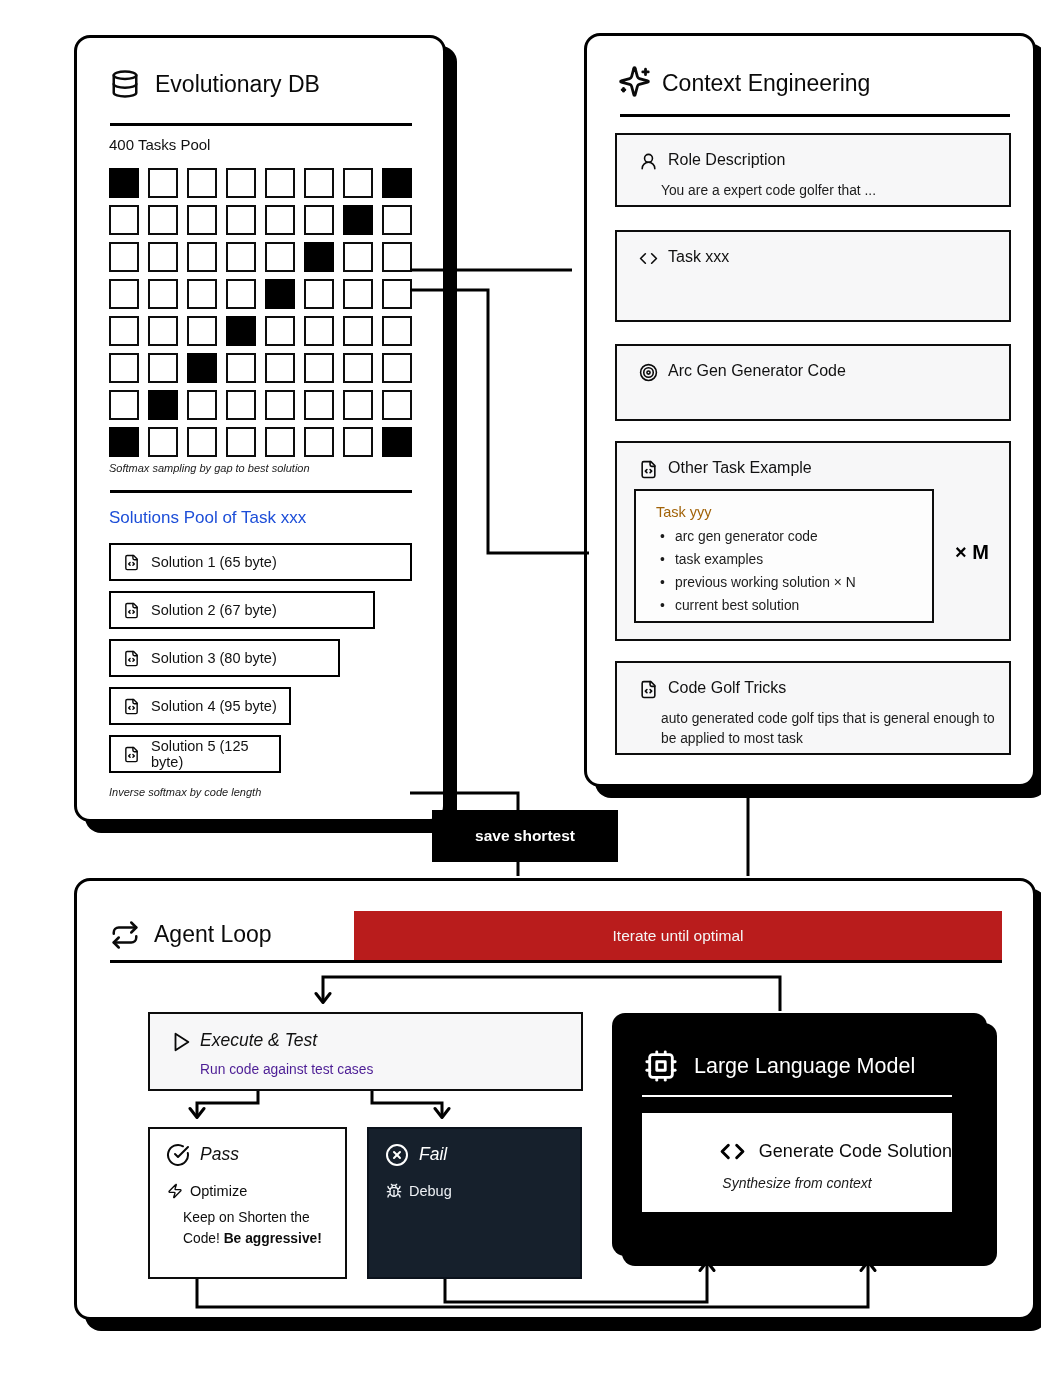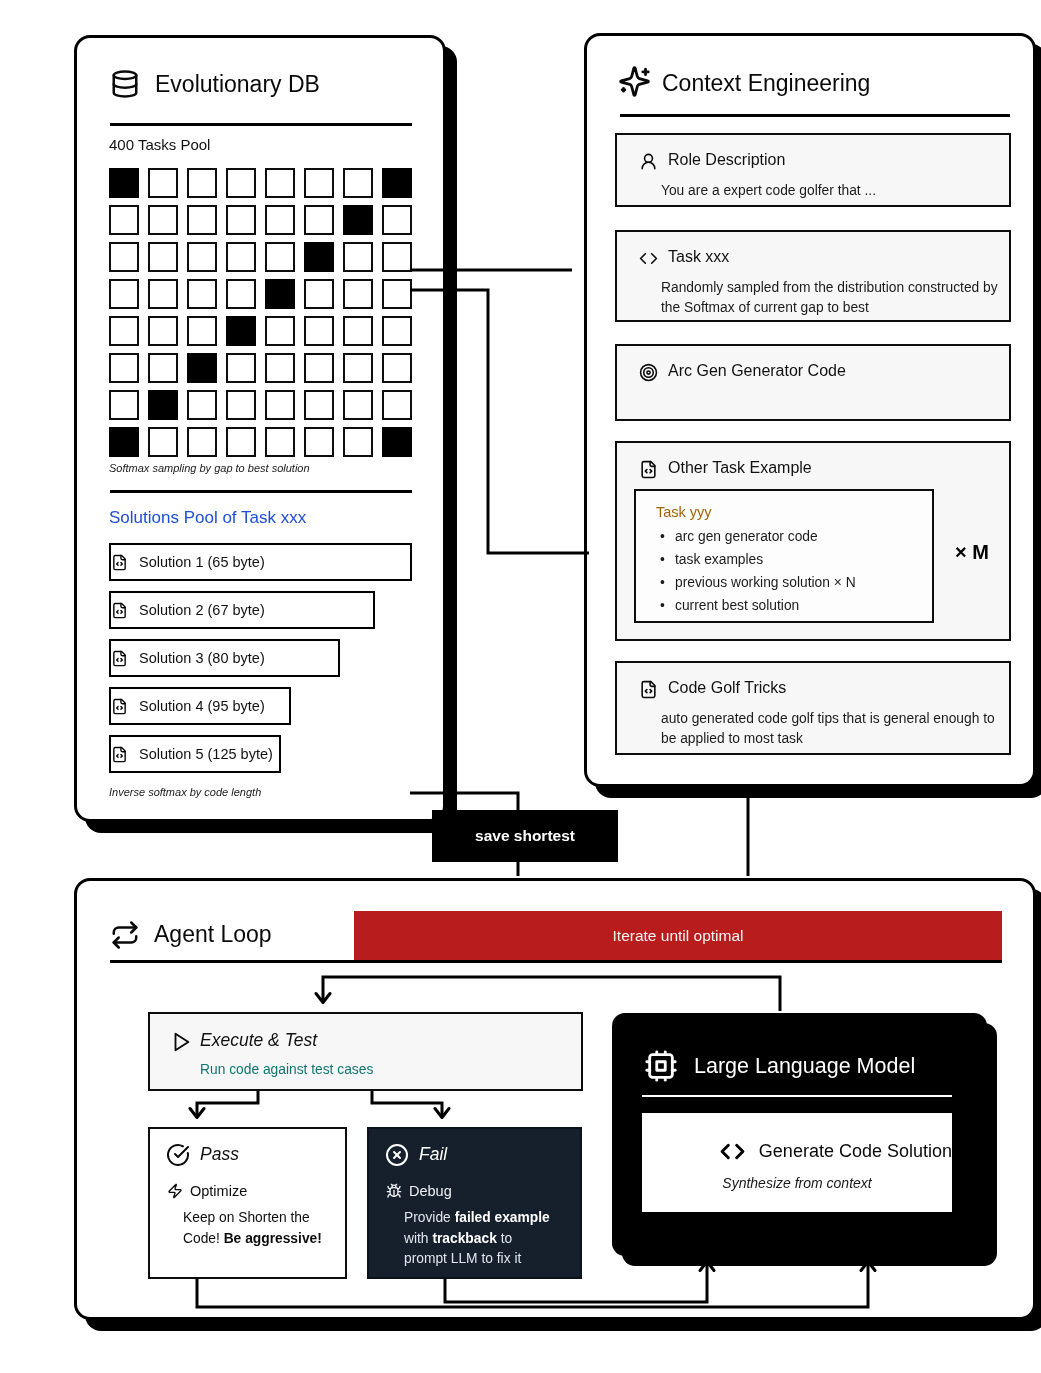--- a/index.html
+++ b/index.html
@@ -19,21 +19,21 @@
   .sec-title{position:absolute;font-size:17px;color:#1d4ed8;white-space:nowrap;}
 
   
   #tasks-grid{position:absolute;left:32px;top:130px;display:grid;
     grid-template-columns:repeat(8,30px);grid-auto-rows:30px;column-gap:9px;row-gap:7px;}
   .gcell{width:30px;height:30px;border:2.5px solid #0d0d0d;background:#fff;}
   .gcell.fill{background:#000;border-color:#000;}
 
   
   .sol{position:absolute;left:32px;height:38px;border:2.5px solid #000;background:#fff;
-       display:flex;align-items:center;gap:11px;font-size:14.5px;color:#111;}
+       display:flex;align-items:center;gap:11px;padding-left:12px;font-size:14.5px;color:#111;}
   .sol .sic{width:17px;height:17px;color:#0a0a0a;flex:0 0 auto;}
   .sol .sic svg{display:block;width:100%;height:100%;}
 
   
   .card{position:absolute;left:28px;width:396px;background:#f7f7f8;border:2.5px solid #0d0d0d;}
   .card .cic{position:absolute;left:22px;top:17px;width:19px;height:19px;}
   .card .ctitle{position:absolute;left:51px;top:16px;font-size:16px;color:#111;white-space:nowrap;}
   .card .cdesc{position:absolute;left:44px;top:46px;width:342px;font-size:13.8px;
                line-height:1.48;color:#1c1c1c;}
   #nested-task{position:absolute;left:17px;top:46px;width:300px;height:134px;background:#fdfdfd;
@@ -44,21 +44,21 @@
   #nested-task li::before{content:"•";position:absolute;left:2px;}
   .multiplier{position:absolute;left:338px;top:98px;font-size:20px;font-weight:bold;color:#000;white-space:nowrap;}
 
   
   .badge{position:absolute;background:#000;color:#fff;font-weight:bold;font-size:15.5px;
          display:flex;align-items:center;justify-content:center;z-index:3;}
 
   
   .flowbox{position:absolute;border:2.5px solid #0d0d0d;z-index:2;}
   .fb-title{position:absolute;font-size:17.5px;color:#111;white-space:nowrap;font-style:italic;}
-  .fb-desc{position:absolute;font-size:13.8px;color:#0f766e;}
+  .fb-desc{position:absolute;font-size:13.8px;color:#4c1d95;}
   .subrow-label{position:absolute;font-size:14.5px;white-space:nowrap;}
   .rich{position:absolute;font-size:13.8px;line-height:1.5;}
   .rich .b{font-weight:bold;}
 
   #fail-box{background:#16202c;color:#eef1f5;border-color:#0b121c;}
   #fail-box .fb-title{color:#fff;}
   #fail-box .rich{color:#dfe5ec;}
   #fail-box .rich .b{color:#fff;}
 
   #llm-box{position:absolute;background:#000;border-radius:13px;z-index:2;
@@ -254,21 +254,20 @@
     </div>
 
     <div class="card" style="top:194px;height:92px;">
       <span class="ic cic">
           <svg viewBox="0 0 24 24" fill="none" stroke="currentColor" stroke-width="2" stroke-linecap="round" stroke-linejoin="round">
             <polyline points="16 18 22 12 16 6"></polyline>
             <polyline points="8 6 2 12 8 18"></polyline>
           </svg>
         </span>
       <div class="ctitle">Task xxx</div>
-      <div class="cdesc">Randomly sampled from the distribution constructed by the Softmax of current gap to best</div>
     </div>
 
     <div class="card" style="top:308px;height:77px;">
       <span class="ic cic">
           <svg viewBox="0 0 24 24" fill="none" stroke="currentColor" stroke-width="2" stroke-linecap="round" stroke-linejoin="round">
             <circle cx="12" cy="12" r="10"></circle>
             <circle cx="12" cy="12" r="6"></circle>
             <circle cx="12" cy="12" r="2"></circle>
           </svg>
         </span>
@@ -372,25 +371,20 @@
             <path d="M12 20v-9"></path>
             <path d="M6.53 9C4.6 8.8 3 7.1 3 5"></path>
             <path d="M6 13H2"></path>
             <path d="M3 21c0-2.1 1.7-3.9 3.8-4"></path>
             <path d="M20.97 5c0 2.1-1.6 3.8-3.5 4"></path>
             <path d="M22 13h-4"></path>
             <path d="M17.2 17c2.1.1 3.8 1.9 3.8 4"></path>
           </svg>
         </span>
       <div class="subrow-label" style="left:40px;top:54px;">Debug</div>
-      <div class="rich" style="left:35px;top:79px;width:170px;">
-          <div><span>Provide </span><span class="b">failed example</span></div>
-          <div><span>with </span><span class="b">trackback</span><span> to</span></div>
-          <div><span>prompt LLM to fix it</span></div>
-        </div>
     </div>
 
     <div id="llm-box" style="left:535px;top:132px;width:375px;height:243px;">
       <span class="ic" style="left:32px;top:36px;width:34px;height:34px;color:#fff;">
           <svg viewBox="0 0 24 24" fill="none" stroke="currentColor" stroke-width="2" stroke-linecap="round" stroke-linejoin="round">
             <rect x="4" y="4" width="16" height="16" rx="2"></rect>
             <rect x="9" y="9" width="6" height="6"></rect>
             <path d="M9 2v2"></path>
             <path d="M15 2v2"></path>
             <path d="M9 20v2"></path>

